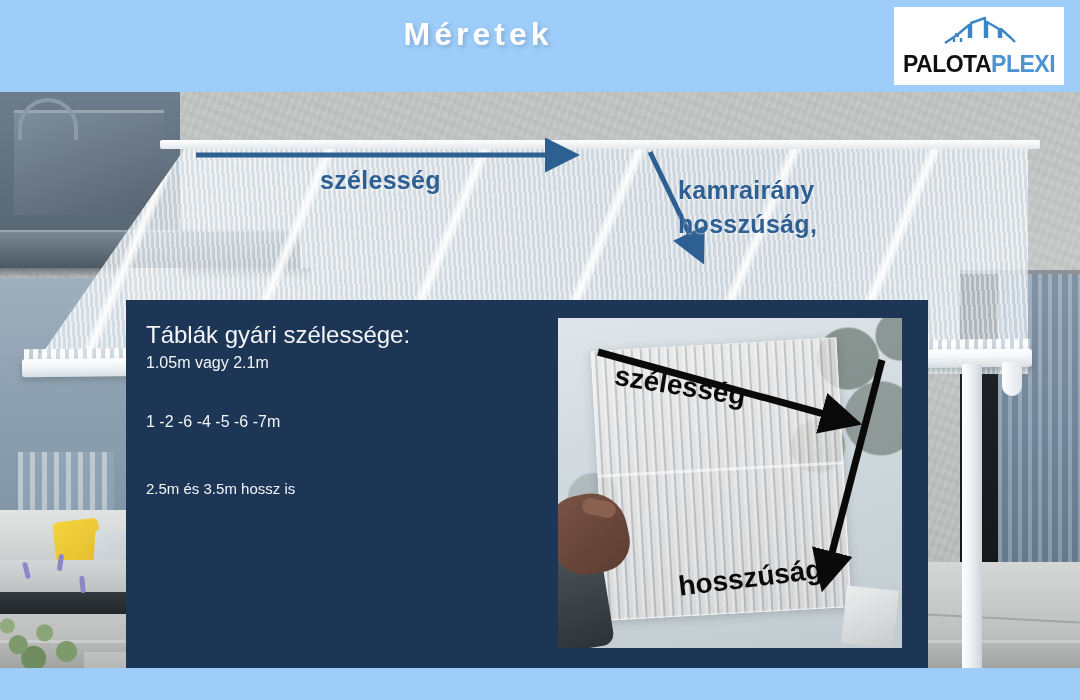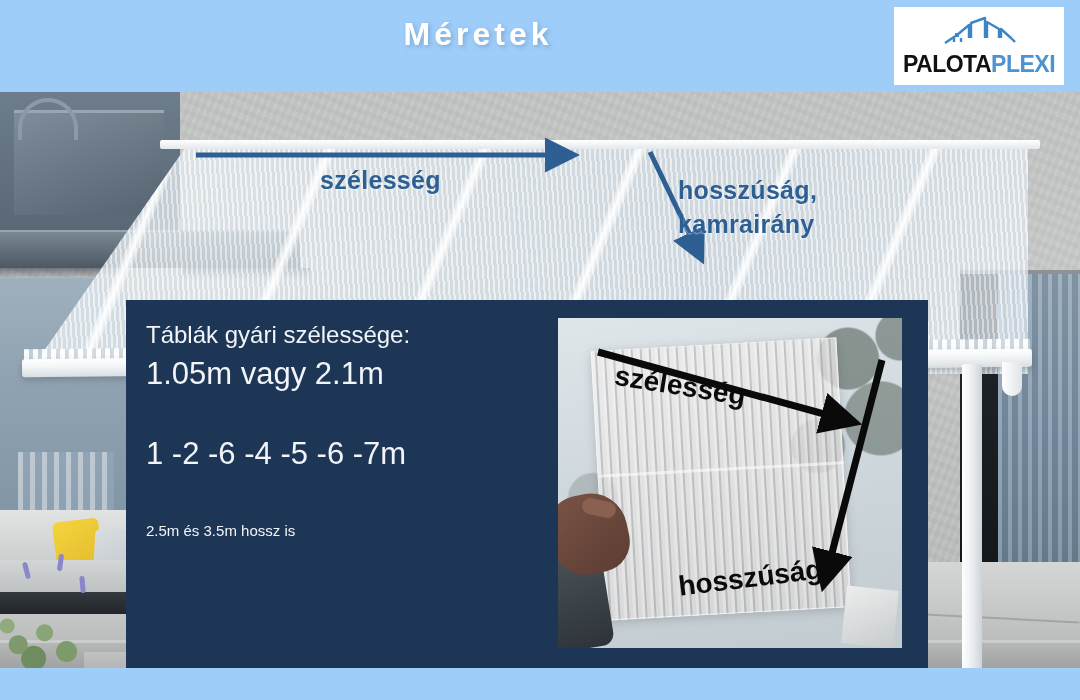--- a/index.html
+++ b/index.html
@@ -233,21 +233,21 @@
   .lbl-width { left:320px; top:74px; }
   .lbl-len { left:678px; top:82px; line-height:1.35; }
 
   
   .panel {
     position:absolute; left:126px; top:300px; width:802px; height:368px;
     background:#1e3655;
   }
   .panel-text { position:absolute; left:20px; top:16px; width:400px; color:#f1f4f8; }
   .p-head { font-size:24px; line-height:1.42; margin-top:2px; }
-  .p-val  { font-size:31px; line-height:1.42; }
+  .p-val  { font-size:16px; line-height:1.42; }
   .p-gap  { height:36px; }
   .p-small { font-size:15px; line-height:1.95; margin-top:40px; }
 
   
   .inset {
     position:absolute; left:432px; top:18px; width:344px; height:330px;
     background:#c8cfd2; overflow:hidden;
   }
   .inset-sky {
     position:absolute; inset:0;
@@ -397,22 +397,22 @@
       <defs>
         <marker id="ah" markerWidth="7" markerHeight="7" refX="4.2" refY="3.5" orient="auto">
           <path d="M0,0 L7,3.5 L0,7 z" fill="#2e5f93"></path>
         </marker>
       </defs>
       <line x1="196" y1="63" x2="566" y2="63" stroke="#2e5f93" stroke-width="5" marker-end="url(#ah)"></line>
       <line x1="650" y1="60" x2="698" y2="160" stroke="#2e5f93" stroke-width="5" marker-end="url(#ah)"></line>
     </svg>
     <div class="ann-label lbl-width">szélesség</div>
     <div class="ann-label lbl-len">
+      <div>kamrairány</div>
       <div>hosszúság,</div>
-      <div>kamrairány</div>
     </div>
   </div>
 
   <div class="panel">
     <div class="panel-text">
       <div class="p-head">Táblák gyári szélessége:</div>
       <div class="p-val">1.05m vagy 2.1m</div>
       <div class="p-gap"></div>
       <div class="p-val">1 -2 -6 -4 -5 -6 -7m</div>
       <div class="p-small">

